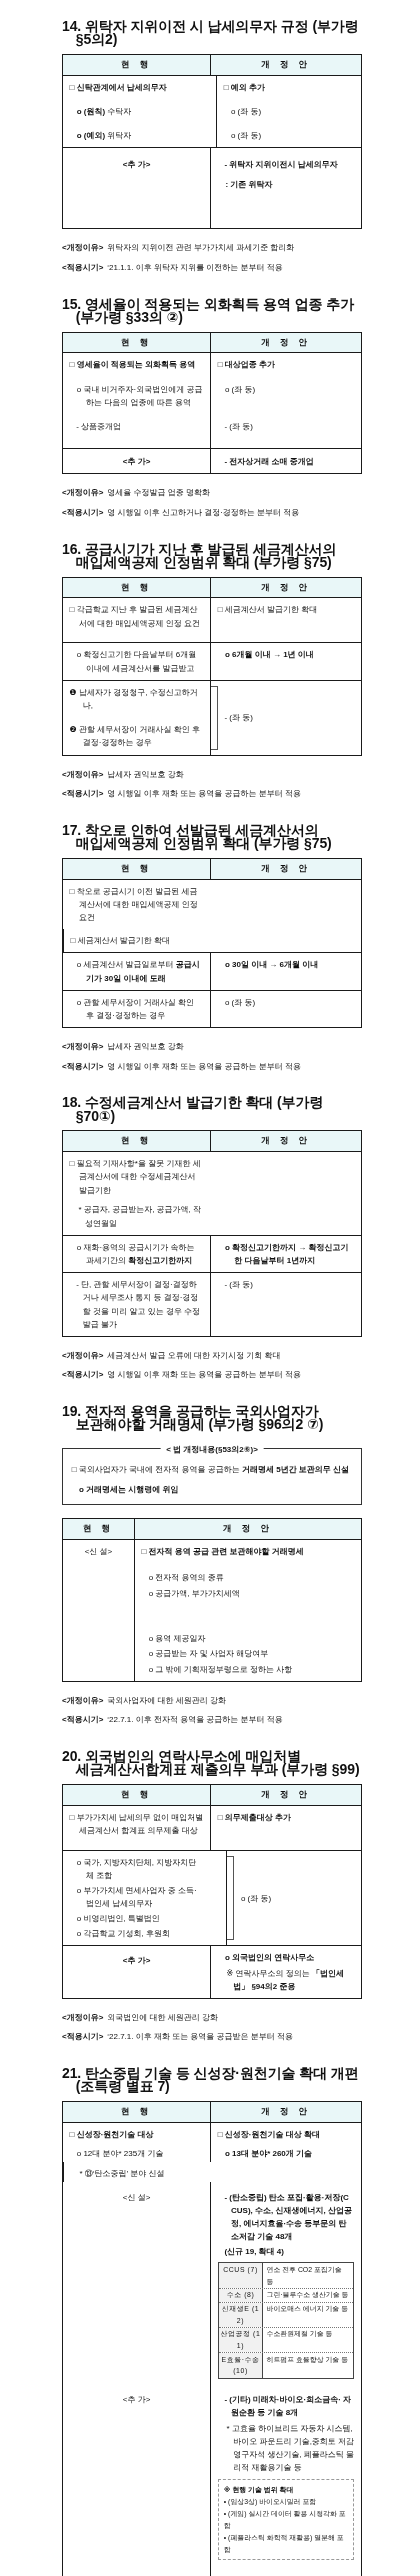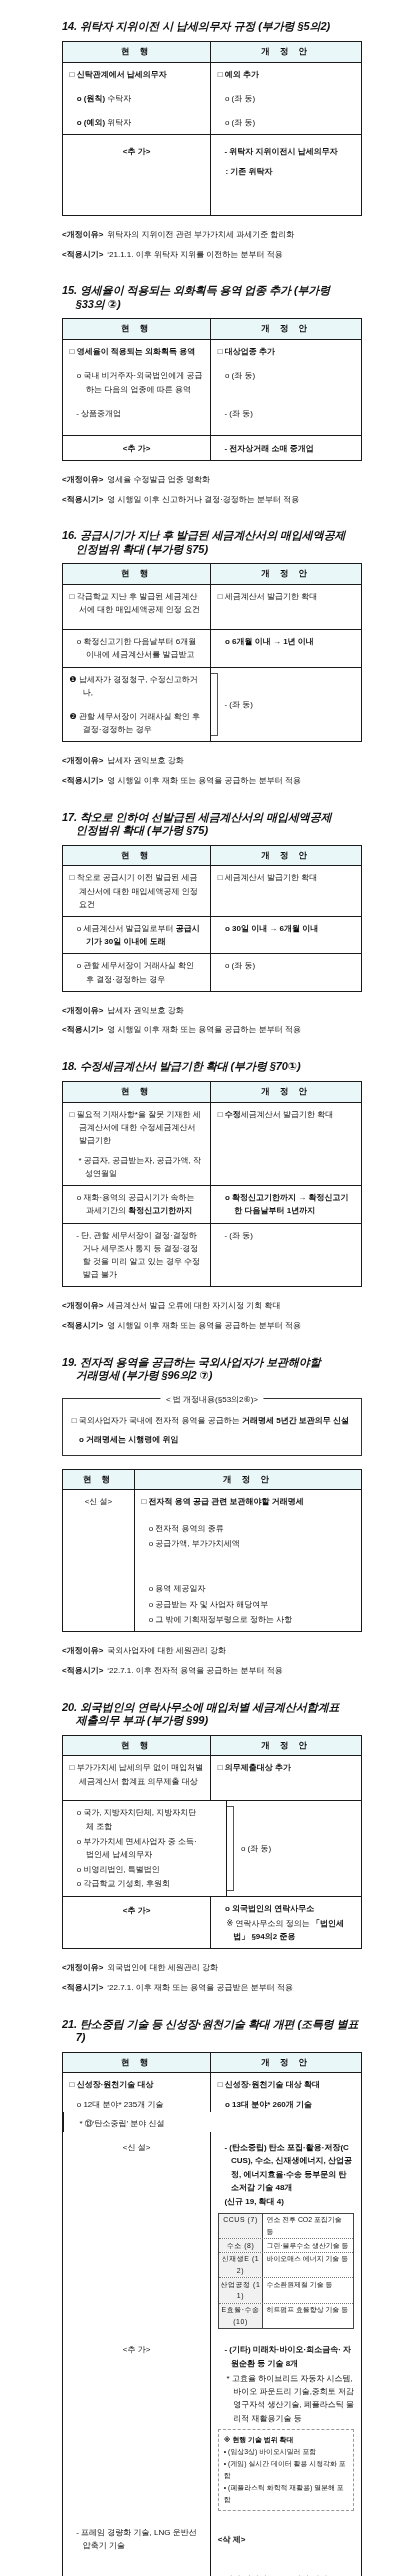--- a/index.html
+++ b/index.html
@@ -1,21 +1,21 @@
 <!DOCTYPE html>
 <html style="font-size:8.8px"><head>
 <meta charset="utf-8">
 <style>
   html,body{margin:0;padding:0;background:#ffffff;}
   body{width:420px;font-family:"Liberation Sans","DejaVu Sans",sans-serif;color:#111;}
   .page{box-sizing:border-box;min-height:2576px;padding:20px 58px 33px 62px;}
   .section{margin-top:23px;}
   .section:first-child{margin-top:0;}
-  .sec-title{font-size:11px;font-weight:700;line-height:13.2px;margin:0 0 7.7px;
-             padding-left:13.8px;text-indent:-13.8px;letter-spacing:-0.1px;word-break:keep-all;font-style:italic;}
+  .sec-title{font-size:14px;font-weight:700;line-height:13.2px;margin:0 0 7.7px;
+             padding-left:13.8px;text-indent:-13.8px;letter-spacing:-0.1px;word-break:keep-all;}
   
   .tbl{border:1.4px solid #1a1a1a;}
   .thead{display:flex;background:#e9f7f8;border-bottom:1.1px solid #1a1a1a;}
   .th{box-sizing:border-box;padding:3.9px 0;text-align:center;font-weight:700;font-size:8.5px;letter-spacing:3.9px;}
   .th-l{width:49.4%;}
   .th-r{flex:1;border-left:0.9px solid #1a1a1a;}
   .tbl--narrow .th-l,.tbl--narrow .cl{width:23.8%;}
   .trow{display:flex;}
   .trow + .trow{border-top:0.9px solid #1a1a1a;}
   .cl{box-sizing:border-box;width:49.4%;}
@@ -37,21 +37,21 @@
   .brkt{position:absolute;left:0;top:5px;bottom:5px;width:6px;
         border:0.9px solid #555;border-left:none;}
   .brkt-pad{margin-left:13.2px;}
   
   .meta{margin-top:12px;}
   .meta-line{margin:0 0 5.5px;font-size:8px;line-height:13.8px;word-break:keep-all;}
   .meta-line .lbl{font-weight:700;margin-right:3.9px;}
   
   .lawbox{position:relative;border:0.9px solid #333;margin:16.5px 0 13.2px;padding:14.3px 8.8px 7.7px;}
   .lawbox-label{position:absolute;top:0;left:50%;transform:translate(-50%,-50%);
-                background:#fff;padding:0 5.5px;font-weight:400;font-size:8px;white-space:nowrap;}
+                background:#fff;padding:0 5.5px;font-weight:700;font-size:8px;white-space:nowrap;}
   .lawbox p{margin:0 0 5.5px;font-size:8px;line-height:13.8px;word-break:break-all;}
   .lawbox p:last-child{margin-bottom:0;}
   
   .itbl{border:0.8px solid #444;margin:4.4px 0 5.5px;font-size:6.9px;line-height:11.6px;}
   .itrow{display:flex;}
   .itrow + .itrow{border-top:0.6px dotted #777;}
   .itl{box-sizing:border-box;width:33%;background:#f1f1f1;border-right:0.8px solid #444;
        text-align:center;padding:0.6px 1.7px;letter-spacing:0.6px;}
   .itr{flex:1;padding:0.6px 3.3px;}
   
@@ -66,21 +66,21 @@
 
 <div class="page">
 
   <div class="section">
     <h2 class="sec-title">14. 위탁자 지위이전 시 납세의무자 규정 (부가령 §5의2)</h2>
     <div class="tbl">
       <div class="thead">
         <div class="th th-l">현 행</div>
         <div class="th th-r">개 정 안</div>
       </div>
-      <div class="trow" style="min-height:70px;">
+      <div class="trow" style="min-height:70px;gap:6px;">
         <div class="cl cell">
           <p class="ib b g">□ 신탁관계에서 납세의무자</p>
           <p class="io g"><span class="b">o (원칙)</span><span> 수탁자</span></p>
           <p class="io"><span class="b">o (예외)</span><span> 위탁자</span></p>
         </div>
         <div class="cr cell">
           <p class="ib b g">□ 예외 추가</p>
           <p class="io g">o (좌 동)</p>
           <p class="io">o (좌 동)</p>
         </div>
@@ -175,21 +175,21 @@
     </div>
   </div>
 
   <div class="section">
     <h2 class="sec-title">17. 착오로 인하여 선발급된 세금계산서의 매입세액공제 인정범위 확대 (부가령 §75)</h2>
     <div class="tbl">
       <div class="thead">
         <div class="th th-l">현 행</div>
         <div class="th th-r">개 정 안</div>
       </div>
-      <div class="trow" style="min-height:44px;">
+      <div class="trow" style="min-height:44px;flex-direction:column;">
         <div class="cl cell">
           <p class="ib">□ 착오로 공급시기 이전 발급된 세금계산서에 대한 매입세액공제 인정 요건</p>
         </div>
         <div class="cr cell">
           <p class="ib">□ 세금계산서 발급기한 확대</p>
         </div>
       </div>
       <div class="trow" style="min-height:32px;">
         <div class="cl cell">
           <p class="io"><span>o 세금계산서 발급일로부터 </span><span class="b">공급시기가 30일 이내에 도래</span></p>
@@ -217,23 +217,20 @@
     <h2 class="sec-title">18. 수정세금계산서 발급기한 확대 (부가령 §70①)</h2>
     <div class="tbl">
       <div class="thead">
         <div class="th th-l">현 행</div>
         <div class="th th-r">개 정 안</div>
       </div>
       <div class="trow" style="min-height:81px;">
         <div class="cl cell">
           <p class="ib">□ 필요적 기재사항*을 잘못 기재한 세금계산서에 대한 수정세금계산서 발급기한</p>
           <p class="is">* 공급자, 공급받는자, 공급가액, 작성연월일</p>
-        </div>
-        <div class="cr cell">
-          <p class="ib"><span>□ </span><span class="b">수정</span><span>세금계산서 발급기한 확대</span></p>
         </div>
       </div>
       <div class="trow" style="min-height:32px;">
         <div class="cl cell">
           <p class="io"><span>o 재화·용역의 공급시기가 속하는 과세기간의 </span><span class="b">확정신고기한까지</span></p>
         </div>
         <div class="cr cell">
           <p class="io b">o 확정신고기한까지 → 확정신고기한 다음날부터 1년까지</p>
         </div>
       </div>

